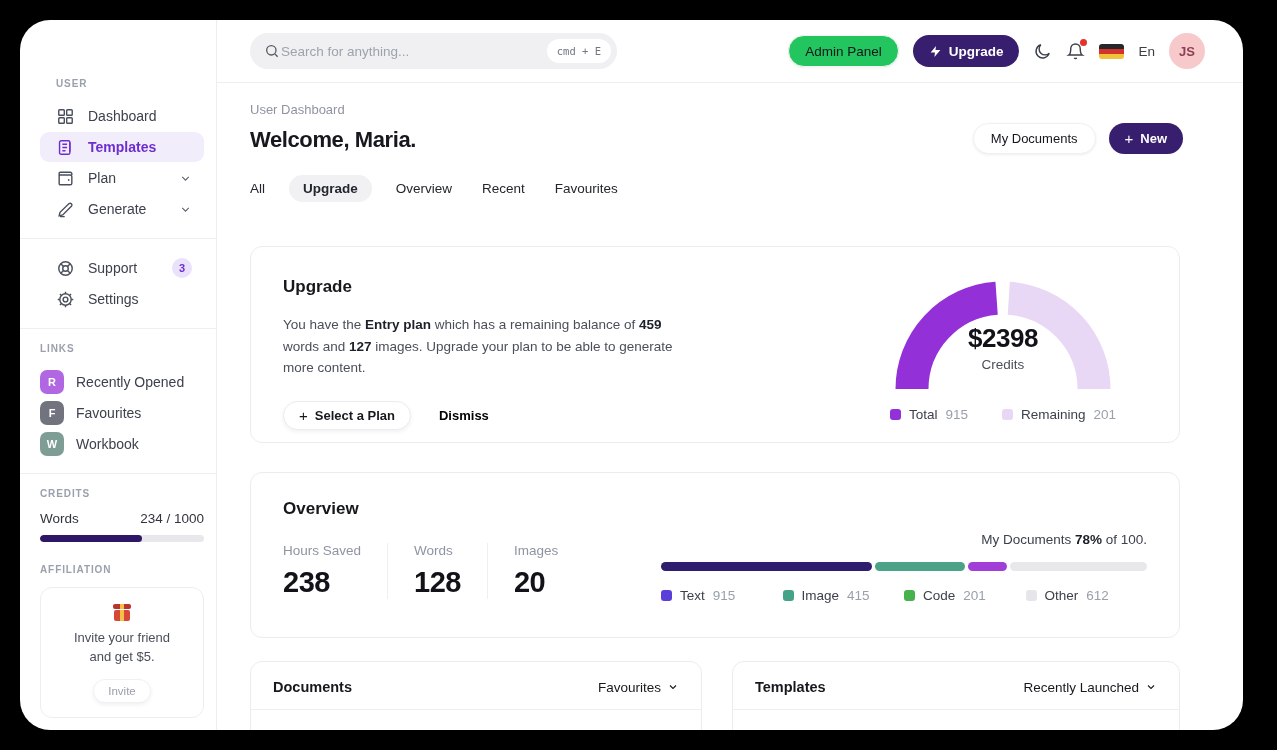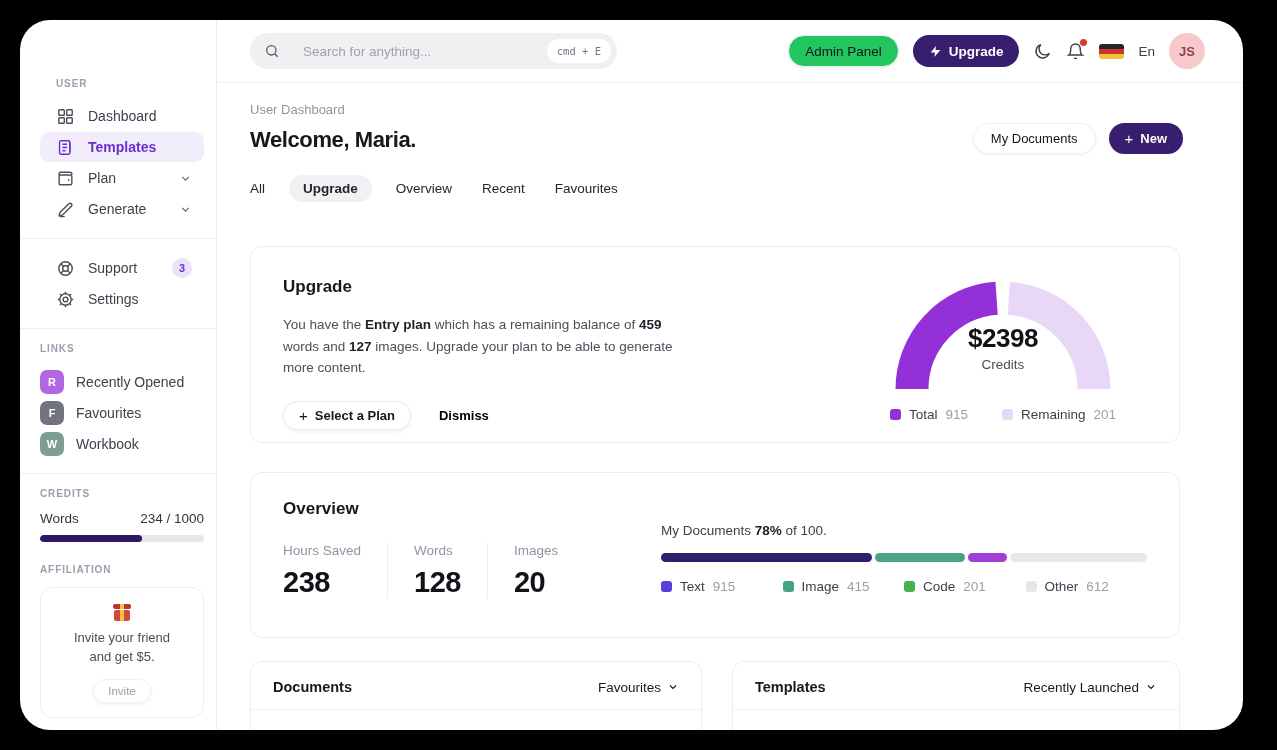--- a/index.html
+++ b/index.html
@@ -25,21 +25,21 @@
   .aff-card { margin-top:12px; border:1px solid #ededf0; border-radius:12px; padding:16px 10px 14px; text-align:center; }
   .gift { width:18px; height:17px; margin:0 auto 8px; position:relative; }
   .gift-lid { position:absolute; top:0; left:0; right:0; height:5px; border-radius:2px; background:linear-gradient(90deg,#b8342c 0 38%,#f3c244 38% 62%,#b8342c 62%); }
   .gift-box { position:absolute; top:6px; left:1px; right:1px; bottom:0; border-radius:2px; background:linear-gradient(90deg,#d6473a 0 38%,#f3c244 38% 62%,#d6473a 62%); }
   .aff-text { font-size:13px; color:#4a4f5a; line-height:1.45; }
   .invite-btn { margin:12px auto 0; display:inline-block; font-size:11.5px; color:#9aa0ab; background:#fff; border:1px solid #f0f0f3; box-shadow:0 2px 4px rgba(20,20,30,.06); border-radius:13px; padding:5px 14px; cursor:pointer; }
 
   
   .right-col { flex:1; display:flex; flex-direction:column; min-width:0; }
   .topbar { height:63px; flex:0 0 63px; border-bottom:1px solid #eeeef1; display:flex; align-items:center; padding:0 38px 0 33px; }
-  .search-box { width:367px; height:36px; background:#f0f0f3; border-radius:18px; display:flex; align-items:center; padding:0 6px 0 14px; gap:23px; }
+  .search-box { width:367px; height:36px; background:#f0f0f3; border-radius:18px; display:flex; align-items:center; padding:0 6px 0 14px; gap:1px; }
   .search-box input { border:none; outline:none; background:transparent; flex:1; font-size:13.5px; color:#3c414c; font-family:inherit; }
   .search-box input::placeholder { color:#9da3ad; }
   .kbd-chip { background:#fff; border-radius:12px; height:24px; display:flex; align-items:center; padding:0 10px; font-family:"DejaVu Sans Mono","Liberation Mono",monospace; font-size:10.5px; color:#707684; white-space:nowrap; }
   .topbar-right { margin-left:auto; display:flex; align-items:center; gap:14px; }
   .pill-btn { height:32px; border-radius:16px; background:#22c55e; border:1px solid #f2f2f4; box-shadow:0 1px 3px rgba(18,18,28,.06); display:flex; align-items:center; padding:0 16px; font-size:13.5px; font-weight:500; color:#14171e; cursor:pointer; white-space:nowrap; }
   .upgrade-btn { height:32px; border-radius:16px; background:#381e6e; color:#fff; display:flex; align-items:center; gap:7px; padding:0 16px; font-size:13.5px; font-weight:600; cursor:pointer; }
   .icon-btn { color:#3a3f49; display:flex; cursor:pointer; position:relative; }
   .bell-dot { position:absolute; top:-3px; right:-2px; width:7px; height:7px; border-radius:50%; background:#e0342c; }
   .flag { width:25px; height:15px; border-radius:3px; overflow:hidden; display:flex; flex-direction:column; cursor:pointer; }
   .flag div { flex:1; }
@@ -78,21 +78,21 @@
   .leg-item { display:flex; align-items:center; gap:8px; color:#3c414c; }
   .leg-sq { width:11px; height:11px; border-radius:3px; }
   .leg-val { color:#9aa0ab; }
 
   .overview-card { margin-top:29px; height:166px; padding:26px 32px; display:flex; }
   .stats { display:flex; margin-top:24px; }
   .stat { padding-right:26px; margin-right:26px; border-right:1px solid #efeff2; }
   .stat:last-child { border-right:none; }
   .stat-label { font-size:13.5px; color:#8e94a2; }
   .stat-value { font-size:29px; font-weight:700; color:#111318; margin-top:8px; letter-spacing:-.5px; }
-  .ov-right { flex:1; margin-left:48px; margin-top:24px; min-width:0; }
+  .ov-right { flex:1; margin-left:48px; margin-top:33px; min-width:0;text-align:right; }
   .progress-text { font-size:13.5px; color:#3c414c; }
   .progress-text b { color:#1c2028; }
   .stack-bar { display:flex; gap:3px; margin-top:15px; height:9px; }
   .stack-seg { height:100%; border-radius:5px; }
   .stack-seg:last-child { flex:1; }
   .ov-legend { display:flex; margin-top:17px; font-size:13.5px; }
   .ov-legend .leg-item { width:25%; }
 
   .bottom-grid { margin-top:23px; display:grid; grid-template-columns:452px 1fr; gap:30px; }
   .list-card { height:170px; padding:0; overflow:hidden; }

